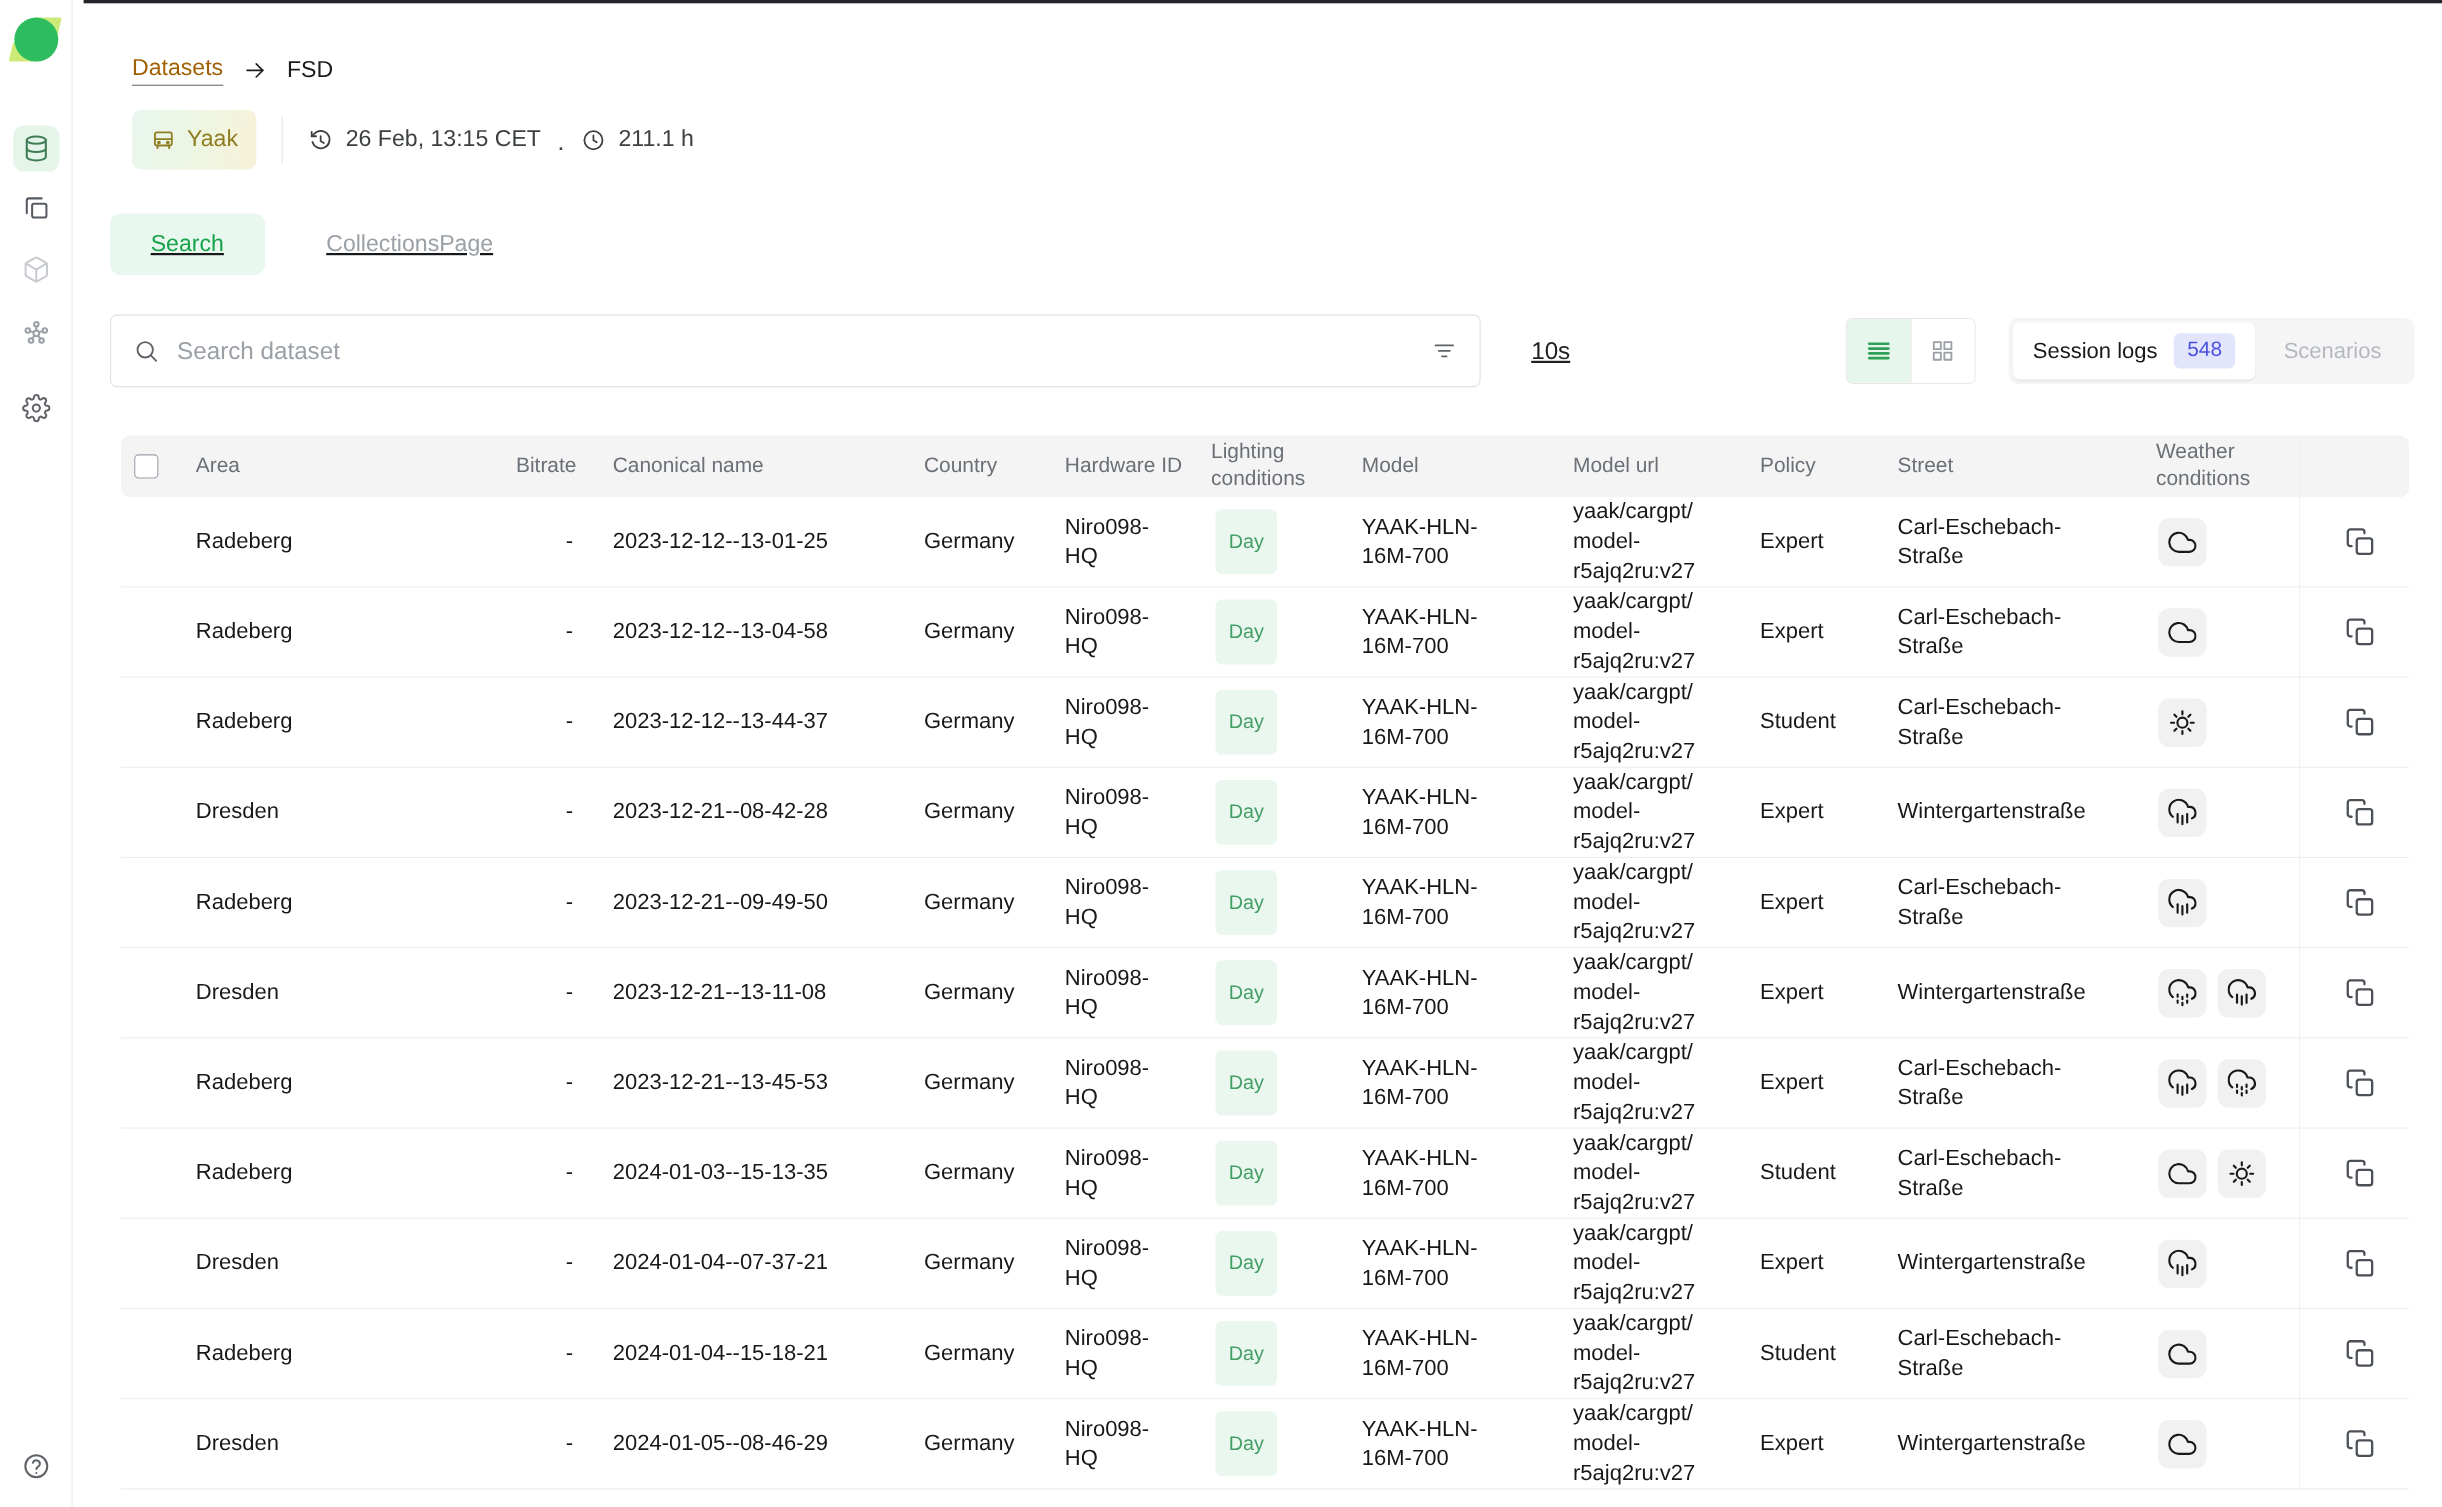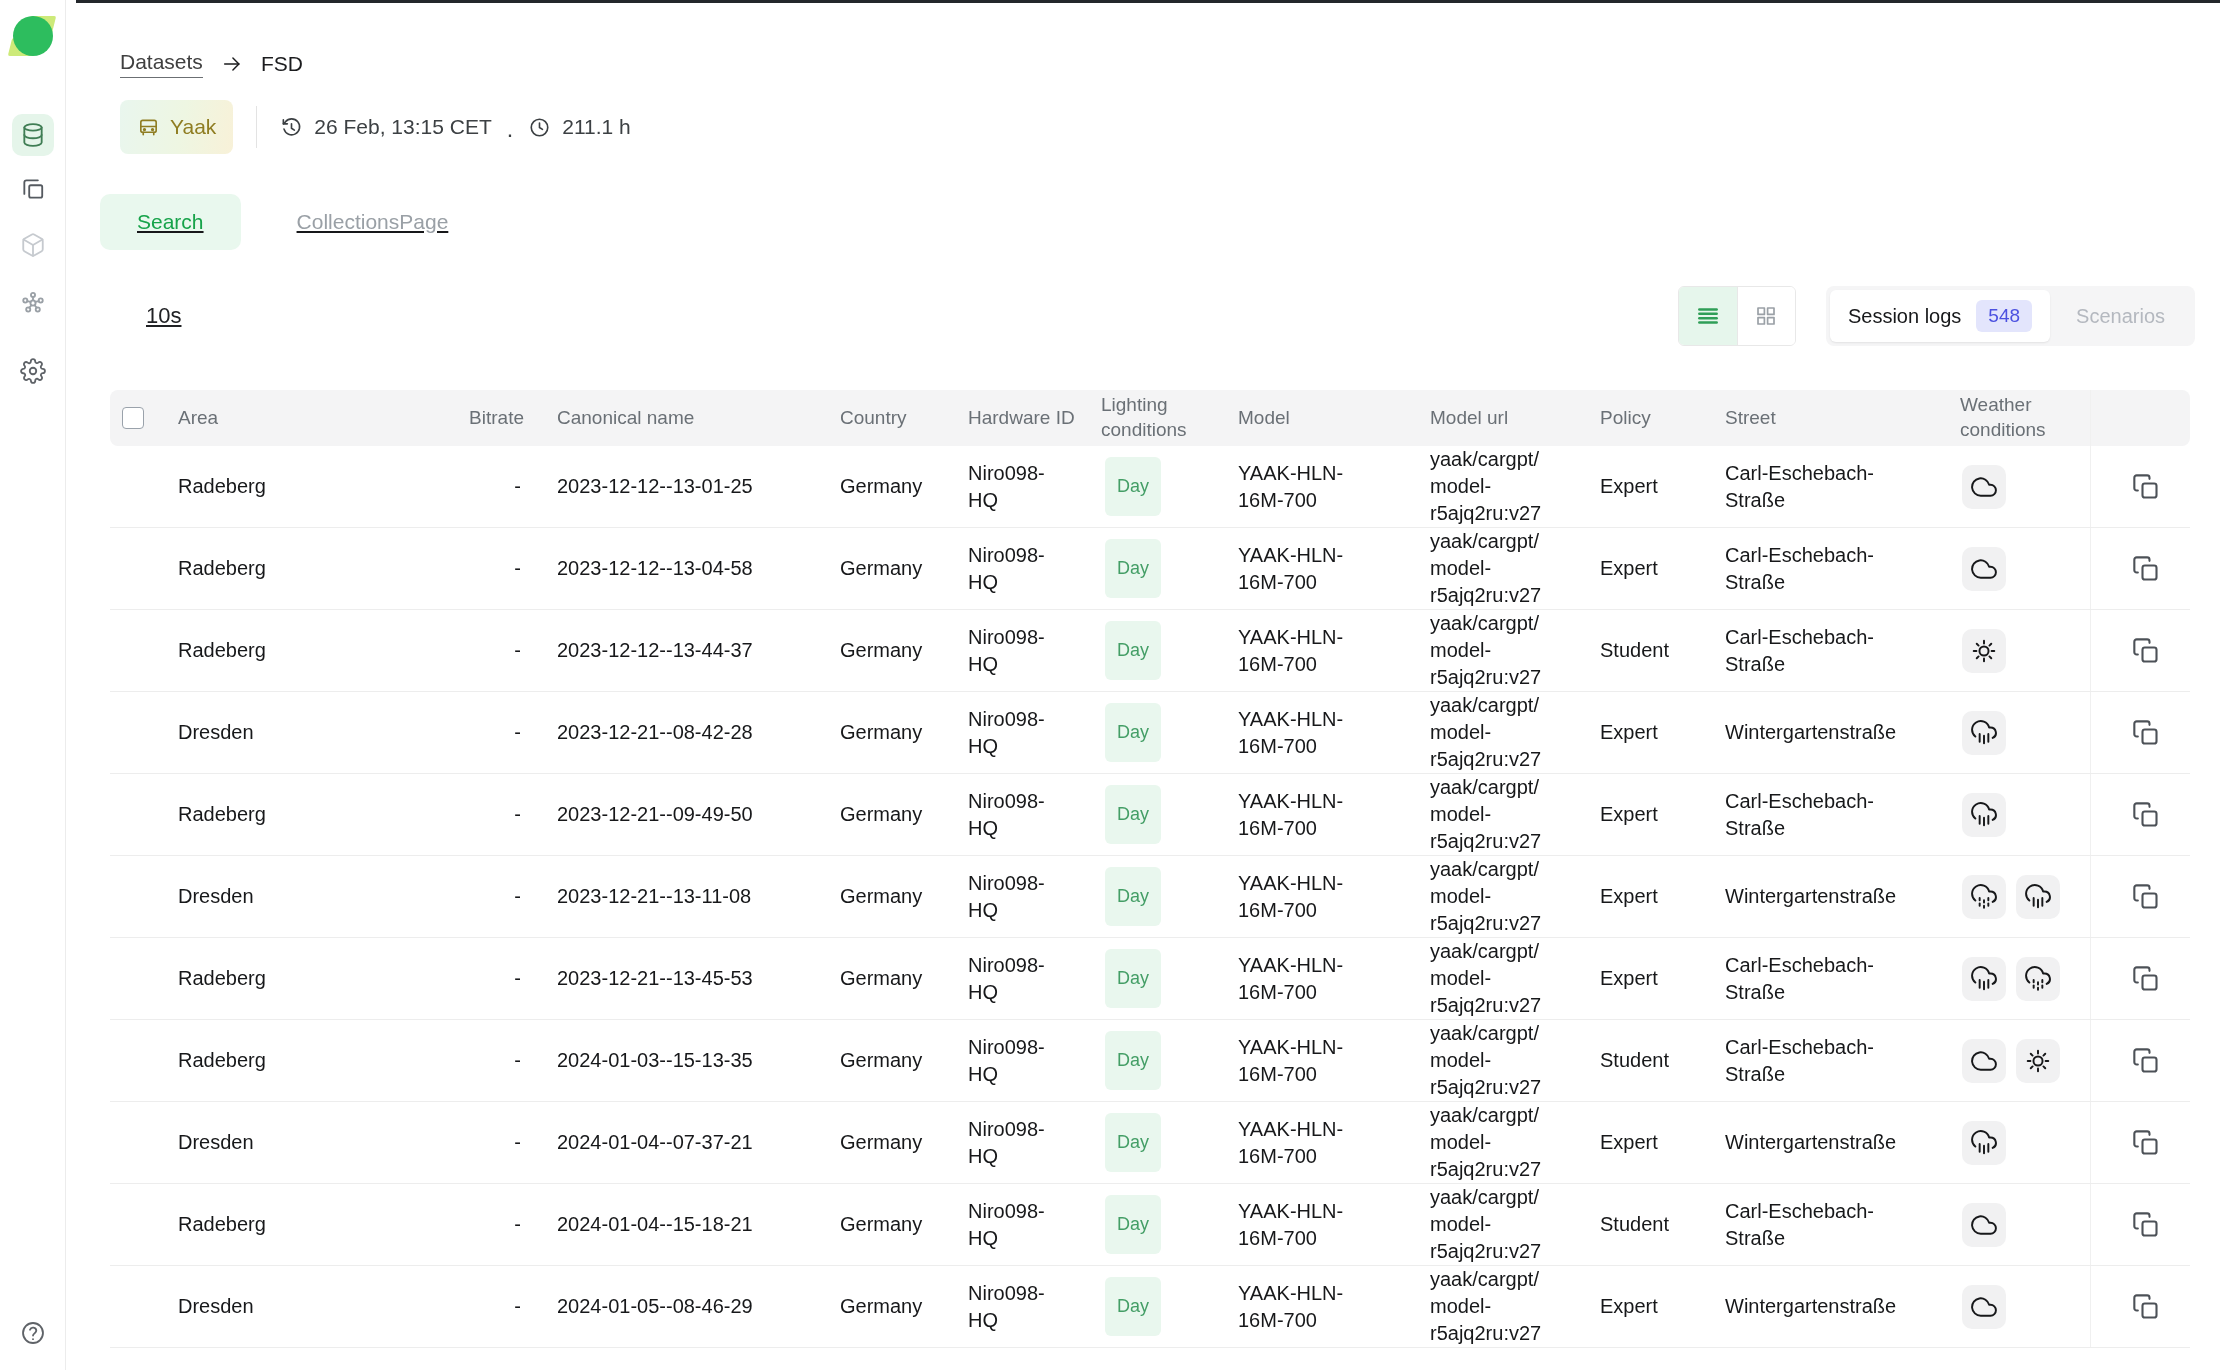--- a/index.html
+++ b/index.html
@@ -28,21 +28,21 @@
   .side-btn.i2 { color: #c6cacf; margin-top: 14px; }
   .side-btn.i3 { color: #9aa0a6; margin-top: 16px; }
   .side-btn.i4 { color: #5f6368; margin-top: 26px; }
   .side-help { margin-top: auto; margin-bottom: 16px; color: #5f6368; }
 
   
   .main { margin-left: 66px; padding-left: 34px; position: relative; }
 
   .breadcrumb { margin-top: 50px; margin-left: 20px; display: flex; align-items: center; gap: 18px;
     font-size: 21px; }
-  .breadcrumb .root { border-bottom: 1.6px solid #6b6f73; padding-bottom: 3px; cursor: pointer; color:#404040; }
+  .breadcrumb .root { border-bottom: 1.6px solid #6b6f73; padding-bottom: 3px; cursor: pointer; color:#a16207; }
   .breadcrumb .arrow { color: #1b1c1e; display: flex; }
   .breadcrumb .current { color: #1b1c1e; }
 
   .meta-row { margin-top: 26px; margin-left: 20px; display: flex; align-items: center; height: 46px; }
   .vehicle-chip { height: 54px; border-radius: 8px; padding: 0 17px; display: flex; align-items: center;
     gap: 10px; background: linear-gradient(100deg, #e9f6ee 0%, #eef6e2 55%, #f8f1d8 100%);
     color: #8f7d22; font-size: 21px; font-weight: 500; cursor: pointer; border: none; }
   .meta-div { width: 1px; height: 42px; background: #e3e3e3; margin: 0 23px; }
   .meta-item { display: flex; align-items: center; gap: 11px; font-size: 21px; color: #3c4043; }
   .meta-dot { color: #3c4043; margin: 0 16px; transform: translateY(5px); font-weight: 700; }
@@ -218,20 +218,36 @@
       <span>211.1 h</span>
     </div>
   </div>
 
   <div class="tabs">
     <div class="tab active">Search</div>
     <div class="tab inactive">CollectionsPage</div>
   </div>
 
   <div class="toolbar">
+    <div class="search-box">
+      <span class="mag" id="search-ic">
+          <svg width="24" height="24" viewBox="0 0 24 24" fill="none" stroke="currentColor" stroke-width="1.7" stroke-linecap="round" stroke-linejoin="round">
+            <circle cx="11" cy="11" r="7"></circle>
+            <line x1="16.3" y1="16.3" x2="21" y2="21"></line>
+          </svg>
+        </span>
+      <input type="text" placeholder="Search dataset" style="">
+      <button class="filter-btn" id="filter-ic">
+          <svg width="24" height="24" viewBox="0 0 24 24" fill="none" stroke="currentColor" stroke-width="1.7" stroke-linecap="round" stroke-linejoin="round">
+            <line x1="4" y1="7" x2="20" y2="7"></line>
+            <line x1="7" y1="12" x2="17" y2="12"></line>
+            <line x1="10" y1="17" x2="14" y2="17"></line>
+          </svg>
+        </button>
+    </div>
     <span class="clip-len">10s</span>
     <div class="flex-spacer"></div>
     <div class="view-toggle">
       <button class="active" id="list-btn">
           <svg width="26" height="26" viewBox="0 0 24 24" fill="none" stroke="currentColor" stroke-width="2.3" stroke-linecap="round" stroke-linejoin="round">
             <line x1="4" y1="6" x2="20" y2="6"></line>
             <line x1="4" y1="10" x2="20" y2="10"></line>
             <line x1="4" y1="14" x2="20" y2="14"></line>
             <line x1="4" y1="18" x2="20" y2="18"></line>
           </svg>

